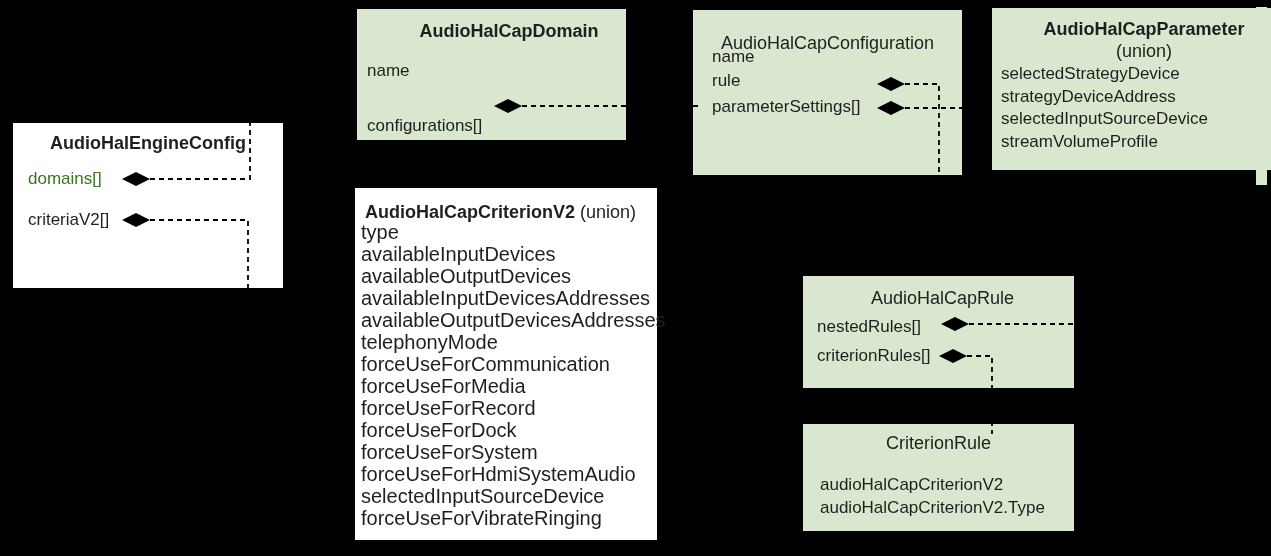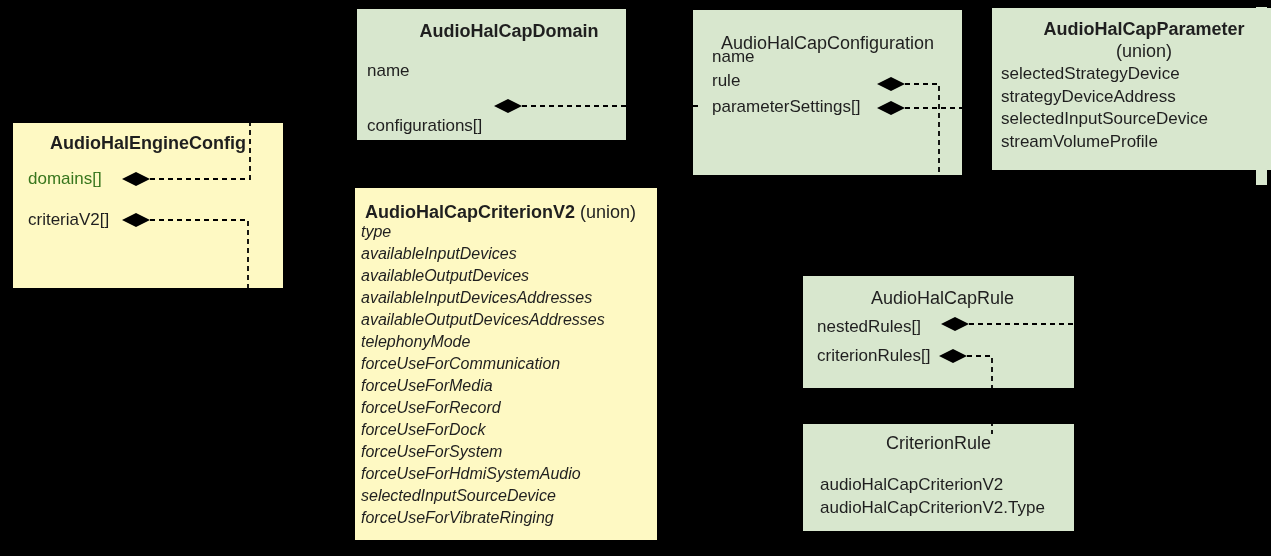--- a/index.html
+++ b/index.html
@@ -2,27 +2,27 @@
 <html><head>
 <meta charset="utf-8">
 <style>
   html,body{margin:0;padding:0;background:#000;}
   #canvas{
     position:relative;width:1271px;height:556px;background:#000;overflow:hidden;
     font-family:"Liberation Sans", sans-serif;color:#1f1f1f;
   }
   .box{position:absolute;box-sizing:border-box;}
   .bg-green{background:#d8e7ce;}
-  .bg-gray{background:#fef9c3;}
+  .bg-gray{background:#ffffff;}
   .box-title{position:absolute;left:0;right:0;text-align:center;font-size:18px;line-height:21px;white-space:nowrap;}
   .bold{font-weight:bold;}
   .field{position:absolute;font-size:17px;line-height:21px;white-space:nowrap;}
   .green-text{color:#38761d;}
   .flow-fields{position:absolute;}
-  .flow-fields .frow{font-size:16px;line-height:22px;white-space:nowrap;font-style:italic;}
+  .flow-fields .frow{font-size:20px;line-height:22px;white-space:nowrap;}
   .title-left{position:absolute;font-size:18px;line-height:21px;white-space:nowrap;}
   .suffix{font-weight:normal;}
   #overlay{position:absolute;left:0;top:0;z-index:10;pointer-events:none;}
   #overlay path{fill:none;stroke:#000;stroke-width:1.8;stroke-dasharray:5 4;}
   #overlay polygon{fill:#000;stroke:none;}
 </style>
 </head>
 <body>
 
 <div id="canvas">

